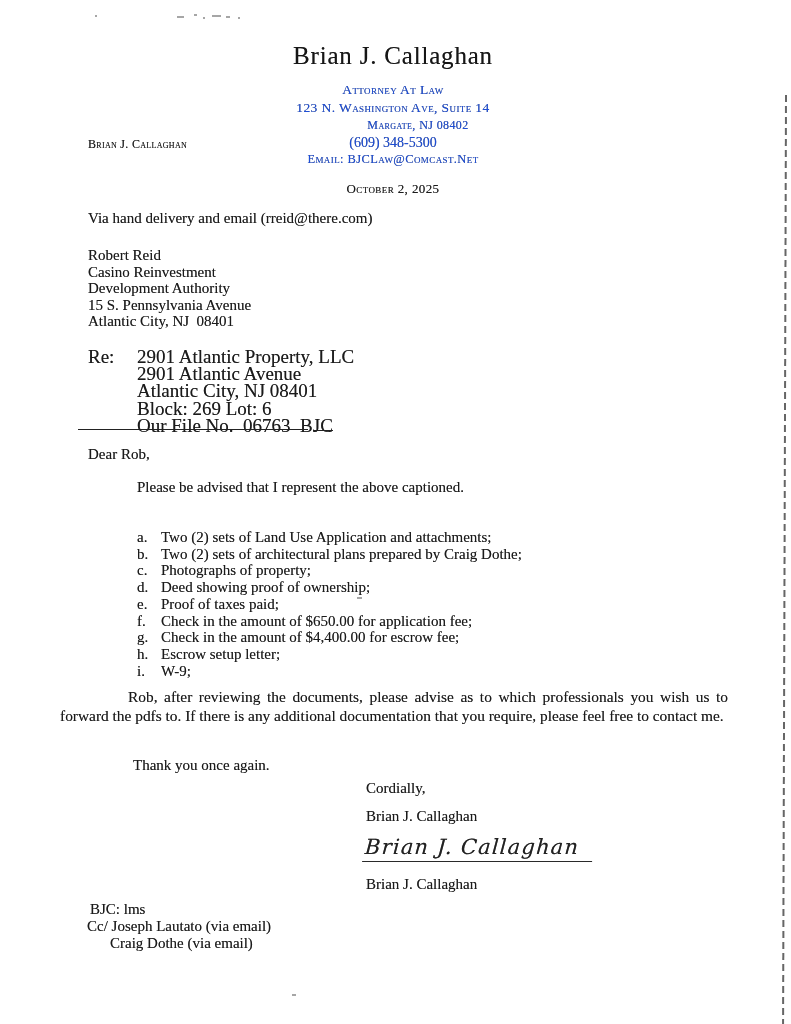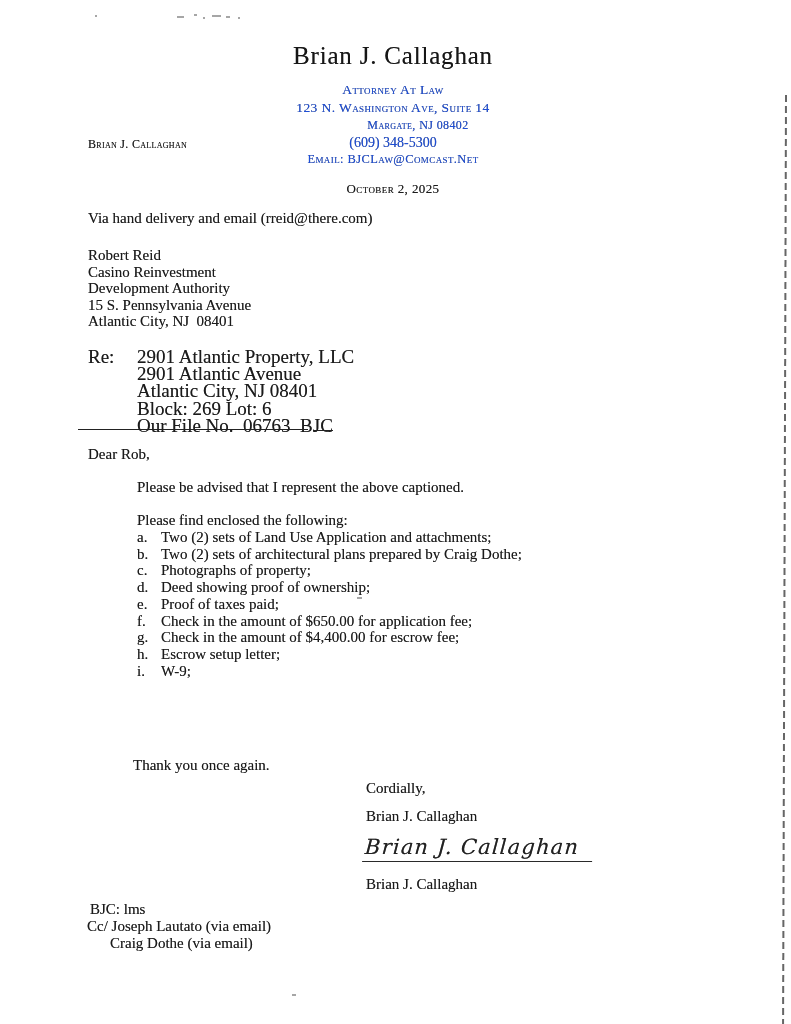--- a/index.html
+++ b/index.html
@@ -101,21 +101,20 @@
     <div>Block: 269 Lot: 6</div>
     <div class="pre">Our File No.  06763  BJC</div>
   </div>
   <div class="abs re-underline" style="left:78px;top:429px;width:230px;"></div>
   <div class="abs re-underline" style="left:313px;top:430px;width:20px;"></div>
 
   <div class="abs body-text" style="left:88px;top:446px;">Dear Rob,</div>
 
   <div class="abs body-text" style="left:137px;top:479px;">Please be advised that I represent the above captioned.</div>
 
-  <div class="abs body-text" style="left:137px;top:512px;">Please find enclosed the following:</div>
 
   <div class="abs" style="left:137px;top:529px;">
     <div class="enc-row">
       <span class="enc-letter">a.</span>
       <span>Two (2) sets of Land Use Application and attachments;</span>
     </div>
     <div class="enc-row">
       <span class="enc-letter">b.</span>
       <span>Two (2) sets of architectural plans prepared by Craig Dothe;</span>
     </div>
@@ -142,20 +141,21 @@
     <div class="enc-row">
       <span class="enc-letter">h.</span>
       <span>Escrow setup letter;</span>
     </div>
     <div class="enc-row">
       <span class="enc-letter">i.</span>
       <span>W-9;</span>
     </div>
   </div>
 
+  <div class="abs just-par" style="left:60px;top:688px;">Rob, after reviewing the documents, please advise as to which professionals you wish us to forward the pdfs to. If there is any additional documentation that you require, please feel free to contact me.</div>
 
   <div class="abs body-text" style="left:133px;top:757px;">Thank you once again.</div>
 
   <div class="abs body-text" style="left:366px;top:780px;">Cordially,</div>
   <div class="abs body-text" style="left:366px;top:808px;">Brian J. Callaghan</div>
   <div class="abs" style="left:363px;top:835px;">
     <span class="sig">Brian J. Callaghan</span>
   </div>
   <div class="abs body-text" style="left:366px;top:876px;">Brian J. Callaghan</div>
 

